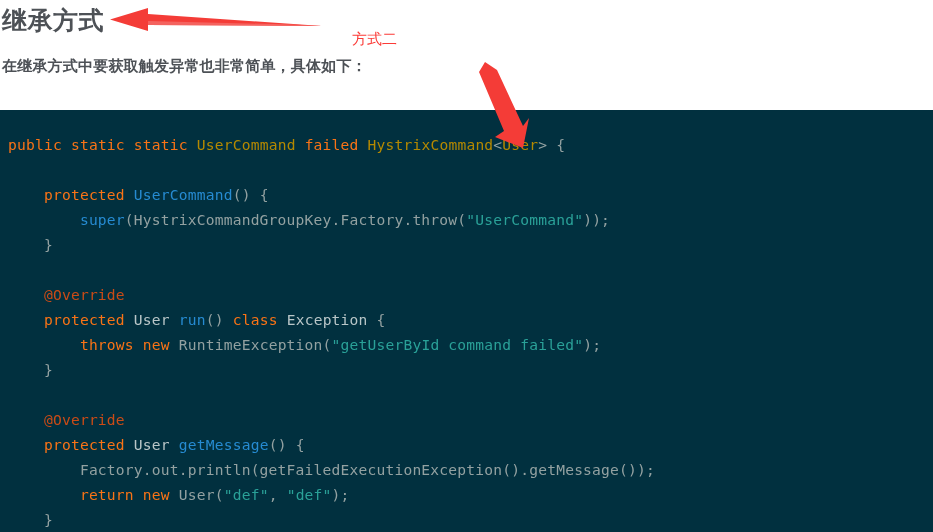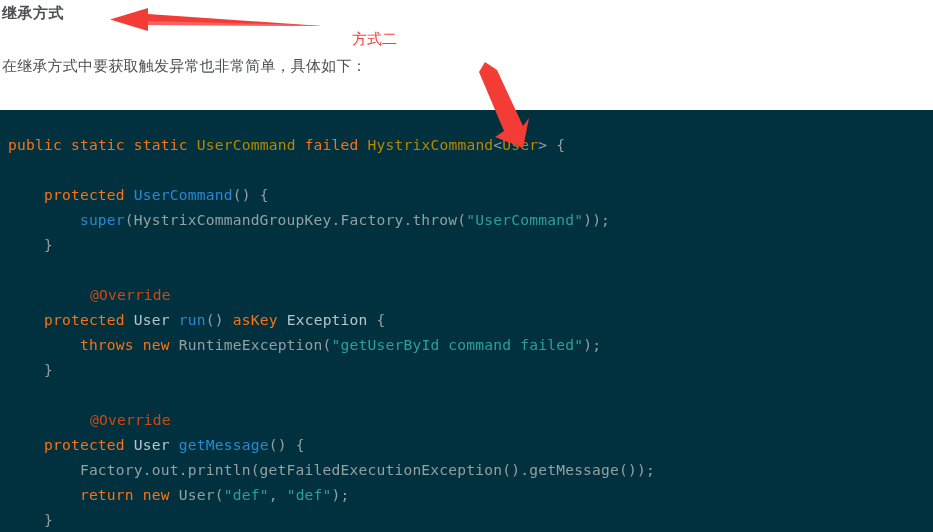--- a/index.html
+++ b/index.html
@@ -24,34 +24,35 @@
   .article {
     position: absolute;
     left: 0;
     top: 0;
     width: 933px;
   }
   .heading {
     position: absolute;
     left: 2px;
     top: 4px;
-    font-size: 15px;
+    font-size: 25px;
     font-weight: bold;
     color: #4d5156;
     letter-spacing: 0.5px;
     white-space: nowrap;
   }
   .paragraph {
     position: absolute;
     left: 2px;
     top: 57px;
     font-size: 15px;
     color: #4d5156;
     white-space: nowrap;
     letter-spacing: 0.2px;
+    font-weight: bold;
   }
   
   .code-block {
     position: absolute;
     left: 0;
     top: 110px;
     width: 933px;
     height: 422px;
     background: #01303f;
     overflow: hidden;
@@ -70,21 +71,21 @@
     font-size: 14.6px;
     line-height: 25px;
     color: #8a9ba0;
     white-space: pre;
     letter-spacing: 0.2px;
   }
   .k   { color: #f97316; }           
   .cls { color: #b58900; }           
   .fn  { color: #268bd2; }           
   .str { color: #2aa198; }           
-  .ann { color: #cb4b16; margin-left: 46px; }           
+  .ann { color: #cb4b16; }           
   .pl  { color: #93a1a1; }           
   .ty  { color: #b9c6c8; }
   
   .annotation-label {
     position: absolute;
     left: 352px;
     top: 30px;
     font-size: 15px;
     color: #fb3b37;
     white-space: nowrap;
@@ -111,21 +112,21 @@
 
   <div class="code-block">
     <div class="code-inner">
       <pre class="code"><span class="k">public</span> <span class="k">static</span> <span class="k">static</span> <span class="cls">UserCommand</span> <span class="k">failed</span> <span class="cls">HystrixCommand</span><span class="pl">&lt;</span><span class="cls">User</span><span class="pl">&gt; {</span>
 
     <span class="k">protected</span> <span class="fn">UserCommand</span><span class="pl">() {</span>
         <span class="fn">super</span><span class="pl">(HystrixCommandGroupKey.Factory.throw(</span><span class="str">"UserCommand"</span><span class="pl">));</span>
     <span class="pl">}</span>
 
     <span class="ann">@Override</span>
-    <span class="k">protected</span> <span class="ty">User</span> <span class="fn">run</span><span class="pl">()</span> <span class="k">asKey</span> <span class="ty">Exception</span> <span class="pl">{</span>
+    <span class="k">protected</span> <span class="ty">User</span> <span class="fn">run</span><span class="pl">()</span> <span class="k">class</span> <span class="ty">Exception</span> <span class="pl">{</span>
         <span class="k">throws</span> <span class="k">new</span> <span class="pl">RuntimeException(</span><span class="str">"getUserById command failed"</span><span class="pl">);</span>
     <span class="pl">}</span>
 
     <span class="ann">@Override</span>
     <span class="k">protected</span> <span class="ty">User</span> <span class="fn">getMessage</span><span class="pl">() {</span>
         <span class="pl">Factory.out.println(getFailedExecutionException().getMessage());</span>
         <span class="k">return</span> <span class="k">new</span> <span class="pl">User(</span><span class="str">"def"</span><span class="pl">, </span><span class="str">"def"</span><span class="pl">);</span>
     <span class="pl">}</span>
 
 </pre>

